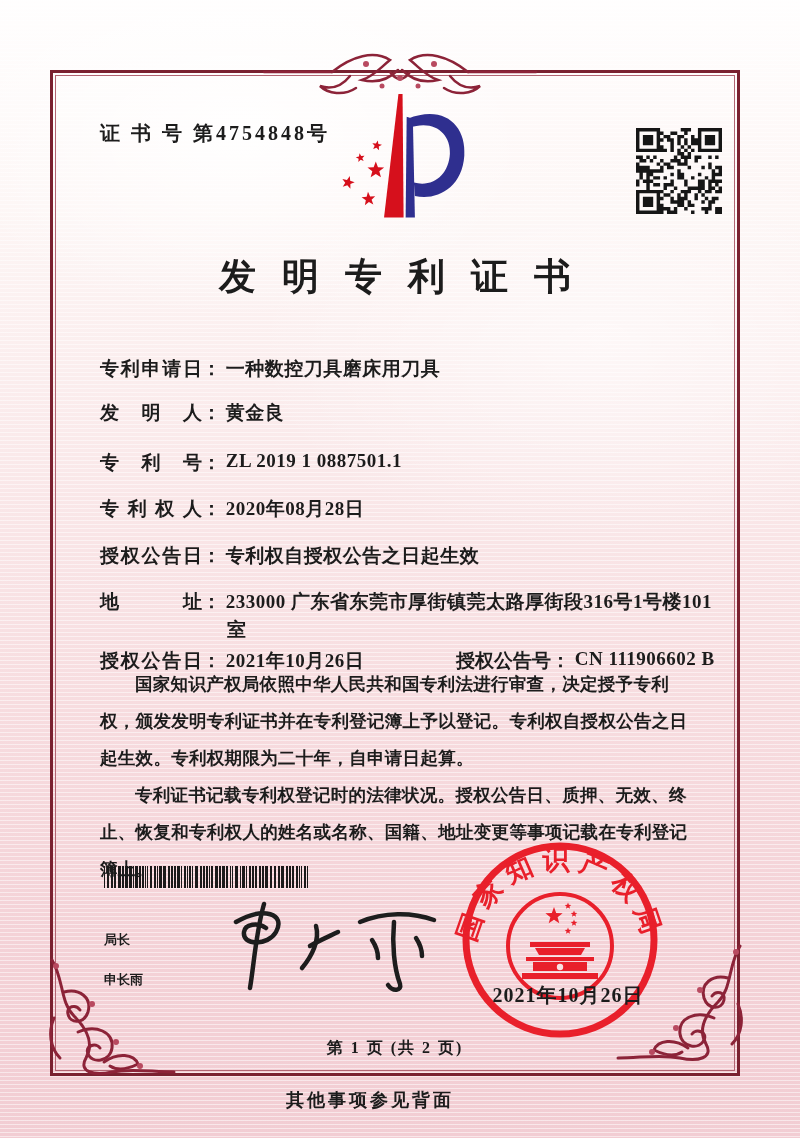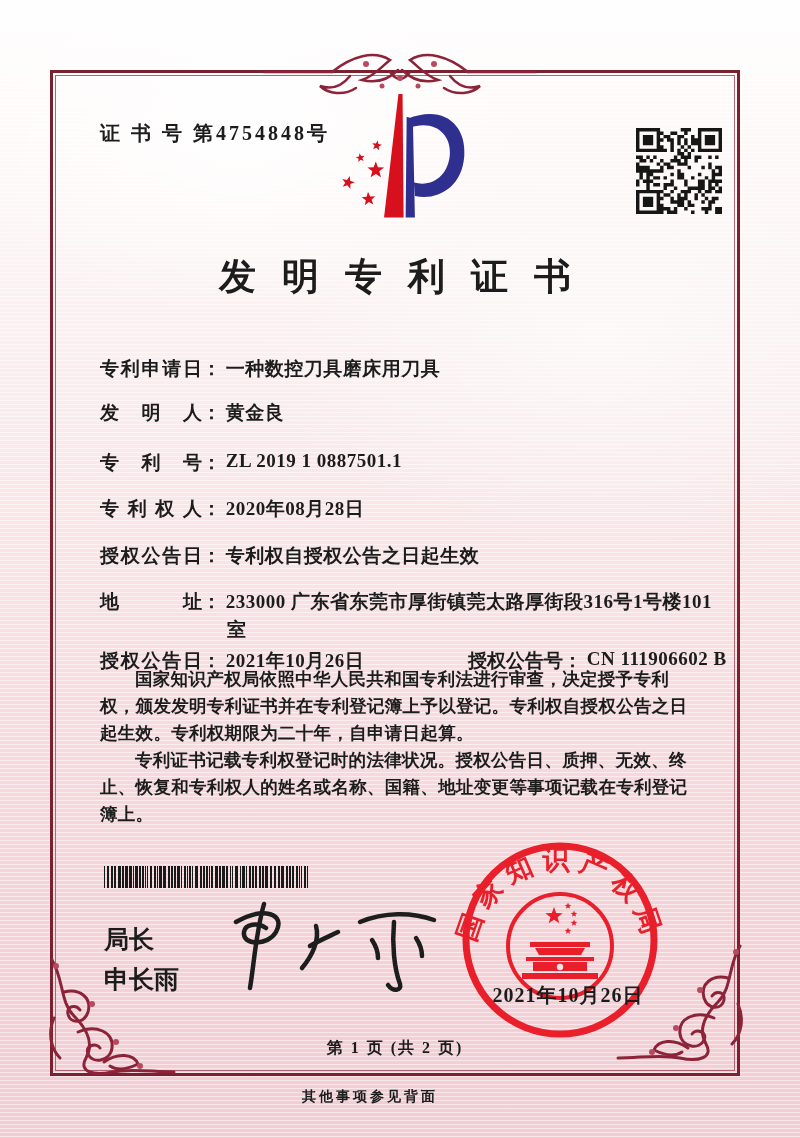--- a/index.html
+++ b/index.html
@@ -38,26 +38,26 @@
     font-size:37px;font-weight:700;letter-spacing:26px;padding-left:26px;box-sizing:border-box;
     font-family:"Liberation Serif","DejaVu Serif",serif;
   }
   .fields{left:100px;top:356px;width:600px;font-size:19px;font-weight:700;}
   .frow{position:absolute;left:0;white-space:nowrap;}
   .flabel{display:inline-block;width:102px;text-align:justify;text-align-last:justify;vertical-align:top;}
   .fcolon{display:inline-block;vertical-align:top;}
   .fvalue{display:inline-block;margin-left:0;vertical-align:top;letter-spacing:.5px;}
   .addr .fvalue{white-space:normal;width:488px;}
   .addr2{margin-left:127px;margin-top:2px;}
-  .grant2{position:absolute;left:368px;top:0;white-space:nowrap;}
-  .paras{left:100px;top:666px;width:598px;font-size:17.5px;font-weight:700;line-height:27px;letter-spacing:.3px;}
+  .grant2{position:absolute;left:356px;top:0;white-space:nowrap;}
+  .paras{left:100px;top:666px;width:598px;font-size:17.5px;font-weight:700;line-height:37px;letter-spacing:.3px;}
   .paras p{margin:0;text-indent:2em;}
-  .official{left:104px;top:920px;font-size:25px;font-weight:700;line-height:40px;}
+  .official{left:104px;top:920px;font-size:13px;font-weight:700;line-height:40px;}
   .pageno{left:50px;top:1038px;width:690px;text-align:center;font-size:16px;font-weight:600;letter-spacing:2px;}
-  .backnote{left:50px;top:1088px;width:640px;text-align:center;font-size:14px;font-weight:700;letter-spacing:3px;}
+  .backnote{left:50px;top:1088px;width:640px;text-align:center;font-size:18px;font-weight:700;letter-spacing:3px;}
   .sealdate{left:488px;top:982px;width:160px;text-align:center;font-size:20px;font-weight:700;letter-spacing:1px;z-index:8;}
   svg{display:block;}
   .logo{left:318px;top:92px;}
   .qr{left:636px;top:128px;}
   .barcode{left:104px;top:866px;}
   .seal{left:452px;top:838px;z-index:7;}
   .sig{left:212px;top:888px;z-index:6;}
   .fl-top{left:262px;top:42px;z-index:3;}
   .fl-bl{left:34px;top:958px;z-index:3;}
   .fl-br{left:616px;top:944px;z-index:3;transform:scaleX(-1);}

